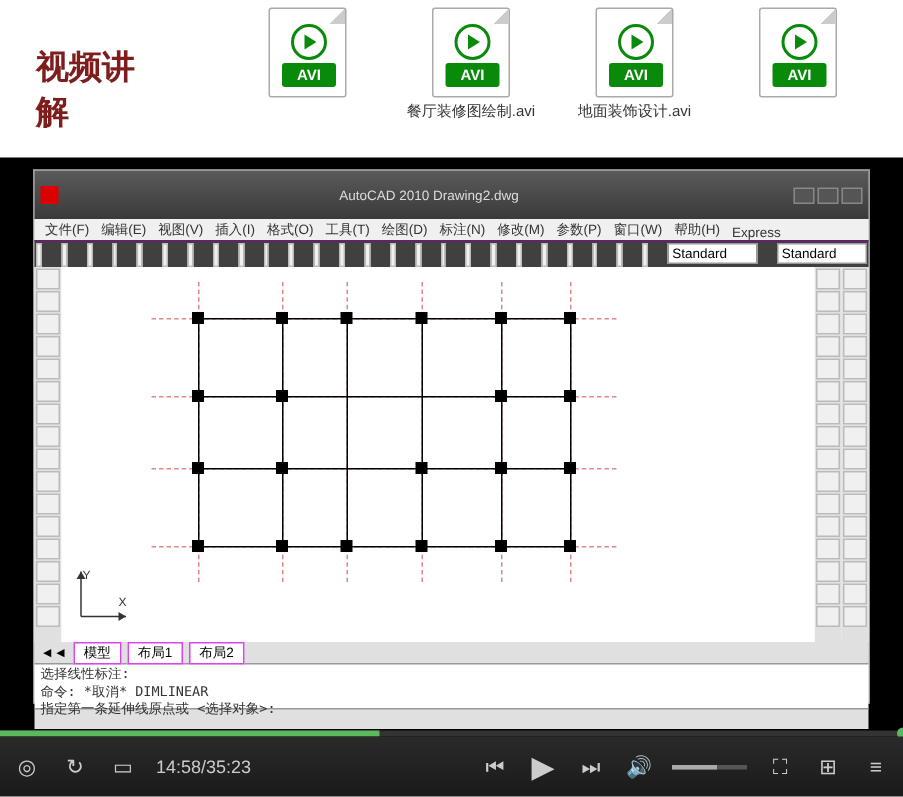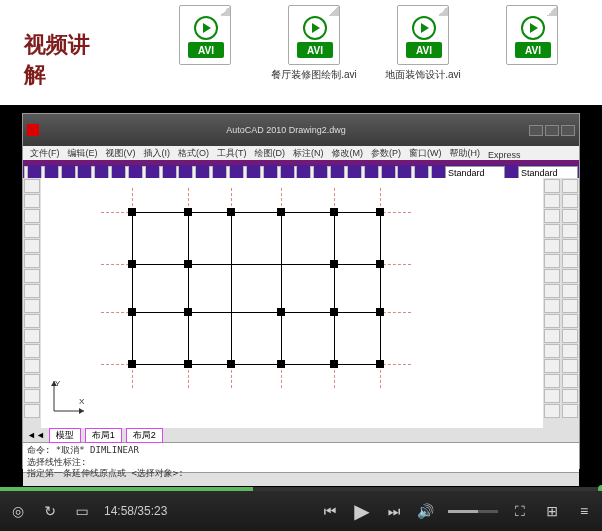--- a/index.html
+++ b/index.html
@@ -22,21 +22,21 @@
 
 .cad-titlebar { height: 32px; background: linear-gradient(#5a5a5a, #3a3a3a); display: flex; align-items: center; padding: 0 4px; }
 .cad-logo { width: 12px; height: 12px; background: #d00; margin-right: 4px; }
 .cad-title { color: #ddd; font-size: 9px; flex: 1; text-align: center; }
 .win-btns { display: flex; gap: 2px; }
 .win-btn { width: 14px; height: 11px; background: #555; border: 1px solid #888; }
 
 .cad-menubar { height: 14px; background: #f0f0f0; display: flex; gap: 2px; padding: 0 4px; font-size: 9px; color: #333; align-items: flex-end; }
 .menu-item { padding: 0 3px; cursor: pointer; }
 
-.cad-toolbar { height: 18px; background: #4c1d95; display: flex; gap: 13px; padding: 1px; border-top: 5px solid #701a75; }
+.cad-toolbar { height: 18px; background: #404040; display: flex; gap: 13px; padding: 1px; border-top: 1px solid #701a75; }
 .tb-btn { width: 16px; height: 16px; background: #f0f0f0; border: 1px solid #bbb; cursor: pointer; }
 
 .cad-toolbar2 { height: 18px; background: #e0e0e0; display: flex; gap: 1px; padding: 1px; align-items: center; }
 .tb-input { height: 14px; font-size: 9px; border: 1px solid #999; background: #fff; padding: 0 2px; }
 
 .cad-workspace { position: relative; height: 250px; background: #fff; display: flex; }
 .left-tools { width: 18px; background: #e0e0e0; display: flex; flex-direction: column; gap: 1px; padding: 1px; }
 .right-tools { width: 18px; background: #e0e0e0; display: flex; flex-direction: column; gap: 1px; padding: 1px; }
 .right-tools2 { width: 18px; background: #e0e0e0; display: flex; flex-direction: column; gap: 1px; padding: 1px; }
 .tool-btn { width: 16px; height: 14px; background: #f0f0f0; border: 1px solid #bbb; cursor: pointer; }
@@ -287,22 +287,22 @@
       </div>
     </div>
 
     <div class="cad-tabs">
       <span style="cursor:pointer">◄◄</span>
       <span class="cad-tab">模型</span>
       <span class="cad-tab">布局1</span>
       <span class="cad-tab">布局2</span>
     </div>
     <div class="cad-cmdline">
+      <div class="cmd-row">选择线性标注:</div>
       <div class="cmd-row">命令: *取消* DIMLINEAR</div>
-      <div class="cmd-row">选择线性标注:</div>
       <div class="cmd-row">指定第一条延伸线原点或 &lt;选择对象&gt;:</div>
     </div>
     <div class="cad-status"></div>
   </div>
 
   <div class="progress-bar">
     <div class="progress-fill">
         <div class="progress-dot"></div>
       </div>
   </div>

